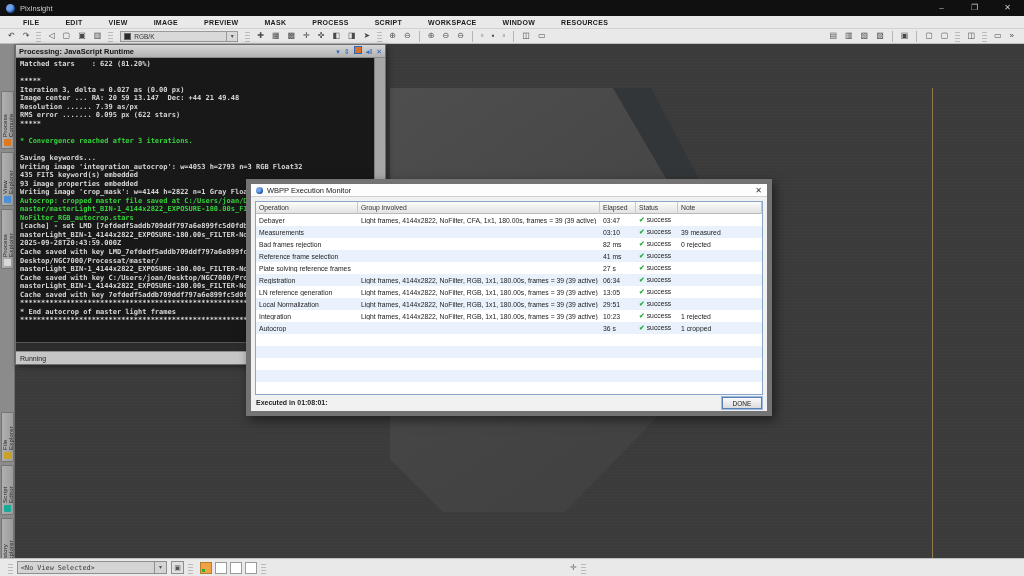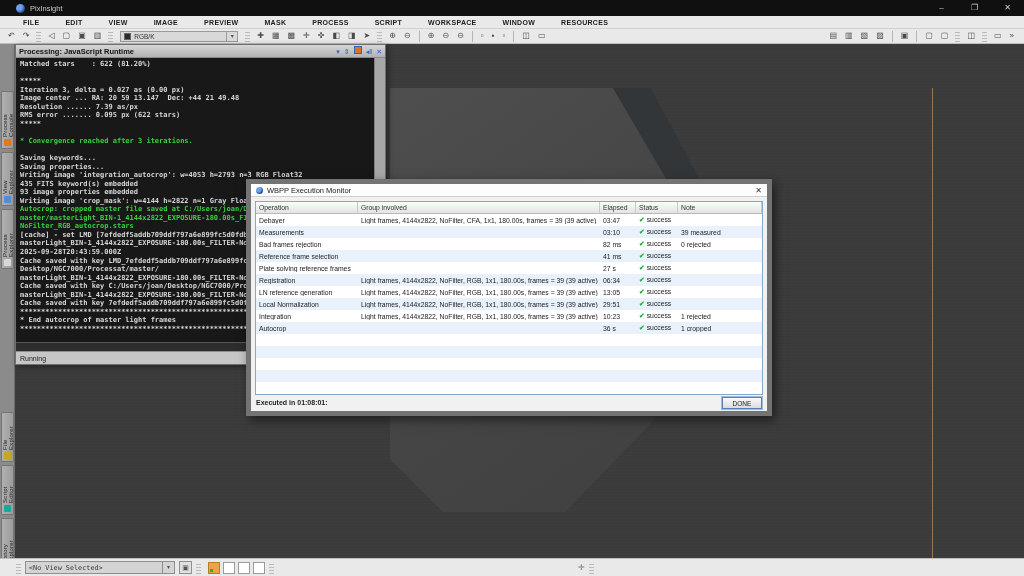--- a/index.html
+++ b/index.html
@@ -1,21 +1,21 @@
 <!DOCTYPE html>
 <html><head>
 <meta charset="utf-8">
 <style>
   * { margin:0; padding:0; box-sizing:border-box; }
   html,body { width:1024px; height:576px; overflow:hidden; background:#3b3b3b;
               font-family:"Liberation Sans", sans-serif; }
 
   
   .titlebar { position:absolute; left:0; top:0; width:1024px; height:16px; background:#101010;
-              display:flex; align-items:center; gap:5px; padding-left:16px; }
+              display:flex; align-items:center; gap:5px; padding-left:6px; }
   .applogo { width:9px; height:9px; border-radius:50%;
              background:radial-gradient(circle at 35% 35%, #6fa0e8 0 35%, #1b4fa0 70%, #0d2d66 100%); }
   .apptitle { color:#c9c9c9; font-size:7.5px; }
   .winctl { margin-left:auto; display:flex; }
   .winctl span { color:#cfcfcf; font-size:8px; width:33px; text-align:center; line-height:16px; }
 
   
   .menubar { position:absolute; left:0; top:16px; width:1024px; height:13px; background:#e9e9e9;
              border-bottom:1px solid #d2d2d2; display:flex; align-items:center; padding-left:10px; }
   .menubar span { font-size:7px; font-weight:700; color:#1b1b1b; padding:0 13px; letter-spacing:.3px; }
@@ -99,21 +99,21 @@
   .c-no { flex:1; }
   .chk { color:#1fae3a; font-weight:700; margin-right:2px; }
   .dfoot { height:17px; display:flex; align-items:center; padding:0 5px; margin-top:auto; }
   .dfoot .txt { font-size:7px; font-weight:700; color:#222; }
   .donebtn { margin-left:auto; width:40px; height:12px; font-size:6.5px; color:#222; text-align:center;
              line-height:11px; background:linear-gradient(180deg,#fafafa,#dcdcdc);
              border:1px solid #5a7fb5; outline:1px solid #9dbbdf; }
 
   
   .statusbar { position:absolute; left:0; top:558px; width:1024px; height:18px; background:#e9e9e9;
-               border-top:1px solid #bdbdbd; display:flex; align-items:center; padding-left:12px; }
+               border-top:1px solid #bdbdbd; display:flex; align-items:center; padding-left:4px; }
   .ssep { width:5px; height:12px; margin:0 4px;
           background:repeating-linear-gradient(0deg,#bbb 0 1px,transparent 1px 3px); }
   .viewsel { display:flex; align-items:center; width:150px; height:13px; background:#d4d4d4;
              border:1px solid #8f8f8f; }
   .viewsel .lbl { flex:1; font-size:6.8px; color:#3a3a3a; font-family:"DejaVu Sans Mono",monospace;
                   padding-left:3px; }
   .viewsel .dd { width:12px; height:11px; border-left:1px solid #8f8f8f; text-align:center;
                  font-size:6px; color:#555; line-height:11px; }
   .sqbtn { width:13px; height:13px; border:1px solid #8f8f8f; margin-left:4px; display:flex;
            align-items:center; justify-content:center; font-size:7px; color:#555; background:#e0e0e0; }
@@ -261,21 +261,20 @@
         <div class="cline">*****</div>
         <div class="cline">Iteration 3, delta = 0.027 as (0.00 px)</div>
         <div class="cline">Image center ... RA: 20 59 13.147  Dec: +44 21 49.48</div>
         <div class="cline">Resolution ...... 7.39 as/px</div>
         <div class="cline">RMS error ....... 0.095 px (622 stars)</div>
         <div class="cline">*****</div>
         <div class="cline"> </div>
         <div class="cline g">* Convergence reached after 3 iterations.</div>
         <div class="cline"> </div>
         <div class="cline">Saving keywords...</div>
-        <div class="cline">Saving properties...</div>
         <div class="cline">Writing image 'integration_autocrop': w=4053 h=2793 n=3 RGB Float32</div>
         <div class="cline">435 FITS keyword(s) embedded</div>
         <div class="cline">93 image properties embedded</div>
         <div class="cline">Writing image 'crop_mask': w=4144 h=2822 n=1 Gray Float32</div>
         <div class="cline g">Autocrop: cropped master file saved at C:/Users/joan/De</div>
         <div class="cline g">master/masterLight_BIN-1_4144x2822_EXPOSURE-180.00s_FI</div>
         <div class="cline g">NoFilter_RGB_autocrop.stars</div>
         <div class="cline">[cache] - set LMD [7efdedf5addb709ddf797a6e899fc5d0fdb</div>
         <div class="cline">masterLight_BIN-1_4144x2822_EXPOSURE-180.00s_FILTER-No</div>
         <div class="cline">2025-09-28T20:43:59.000Z</div>

